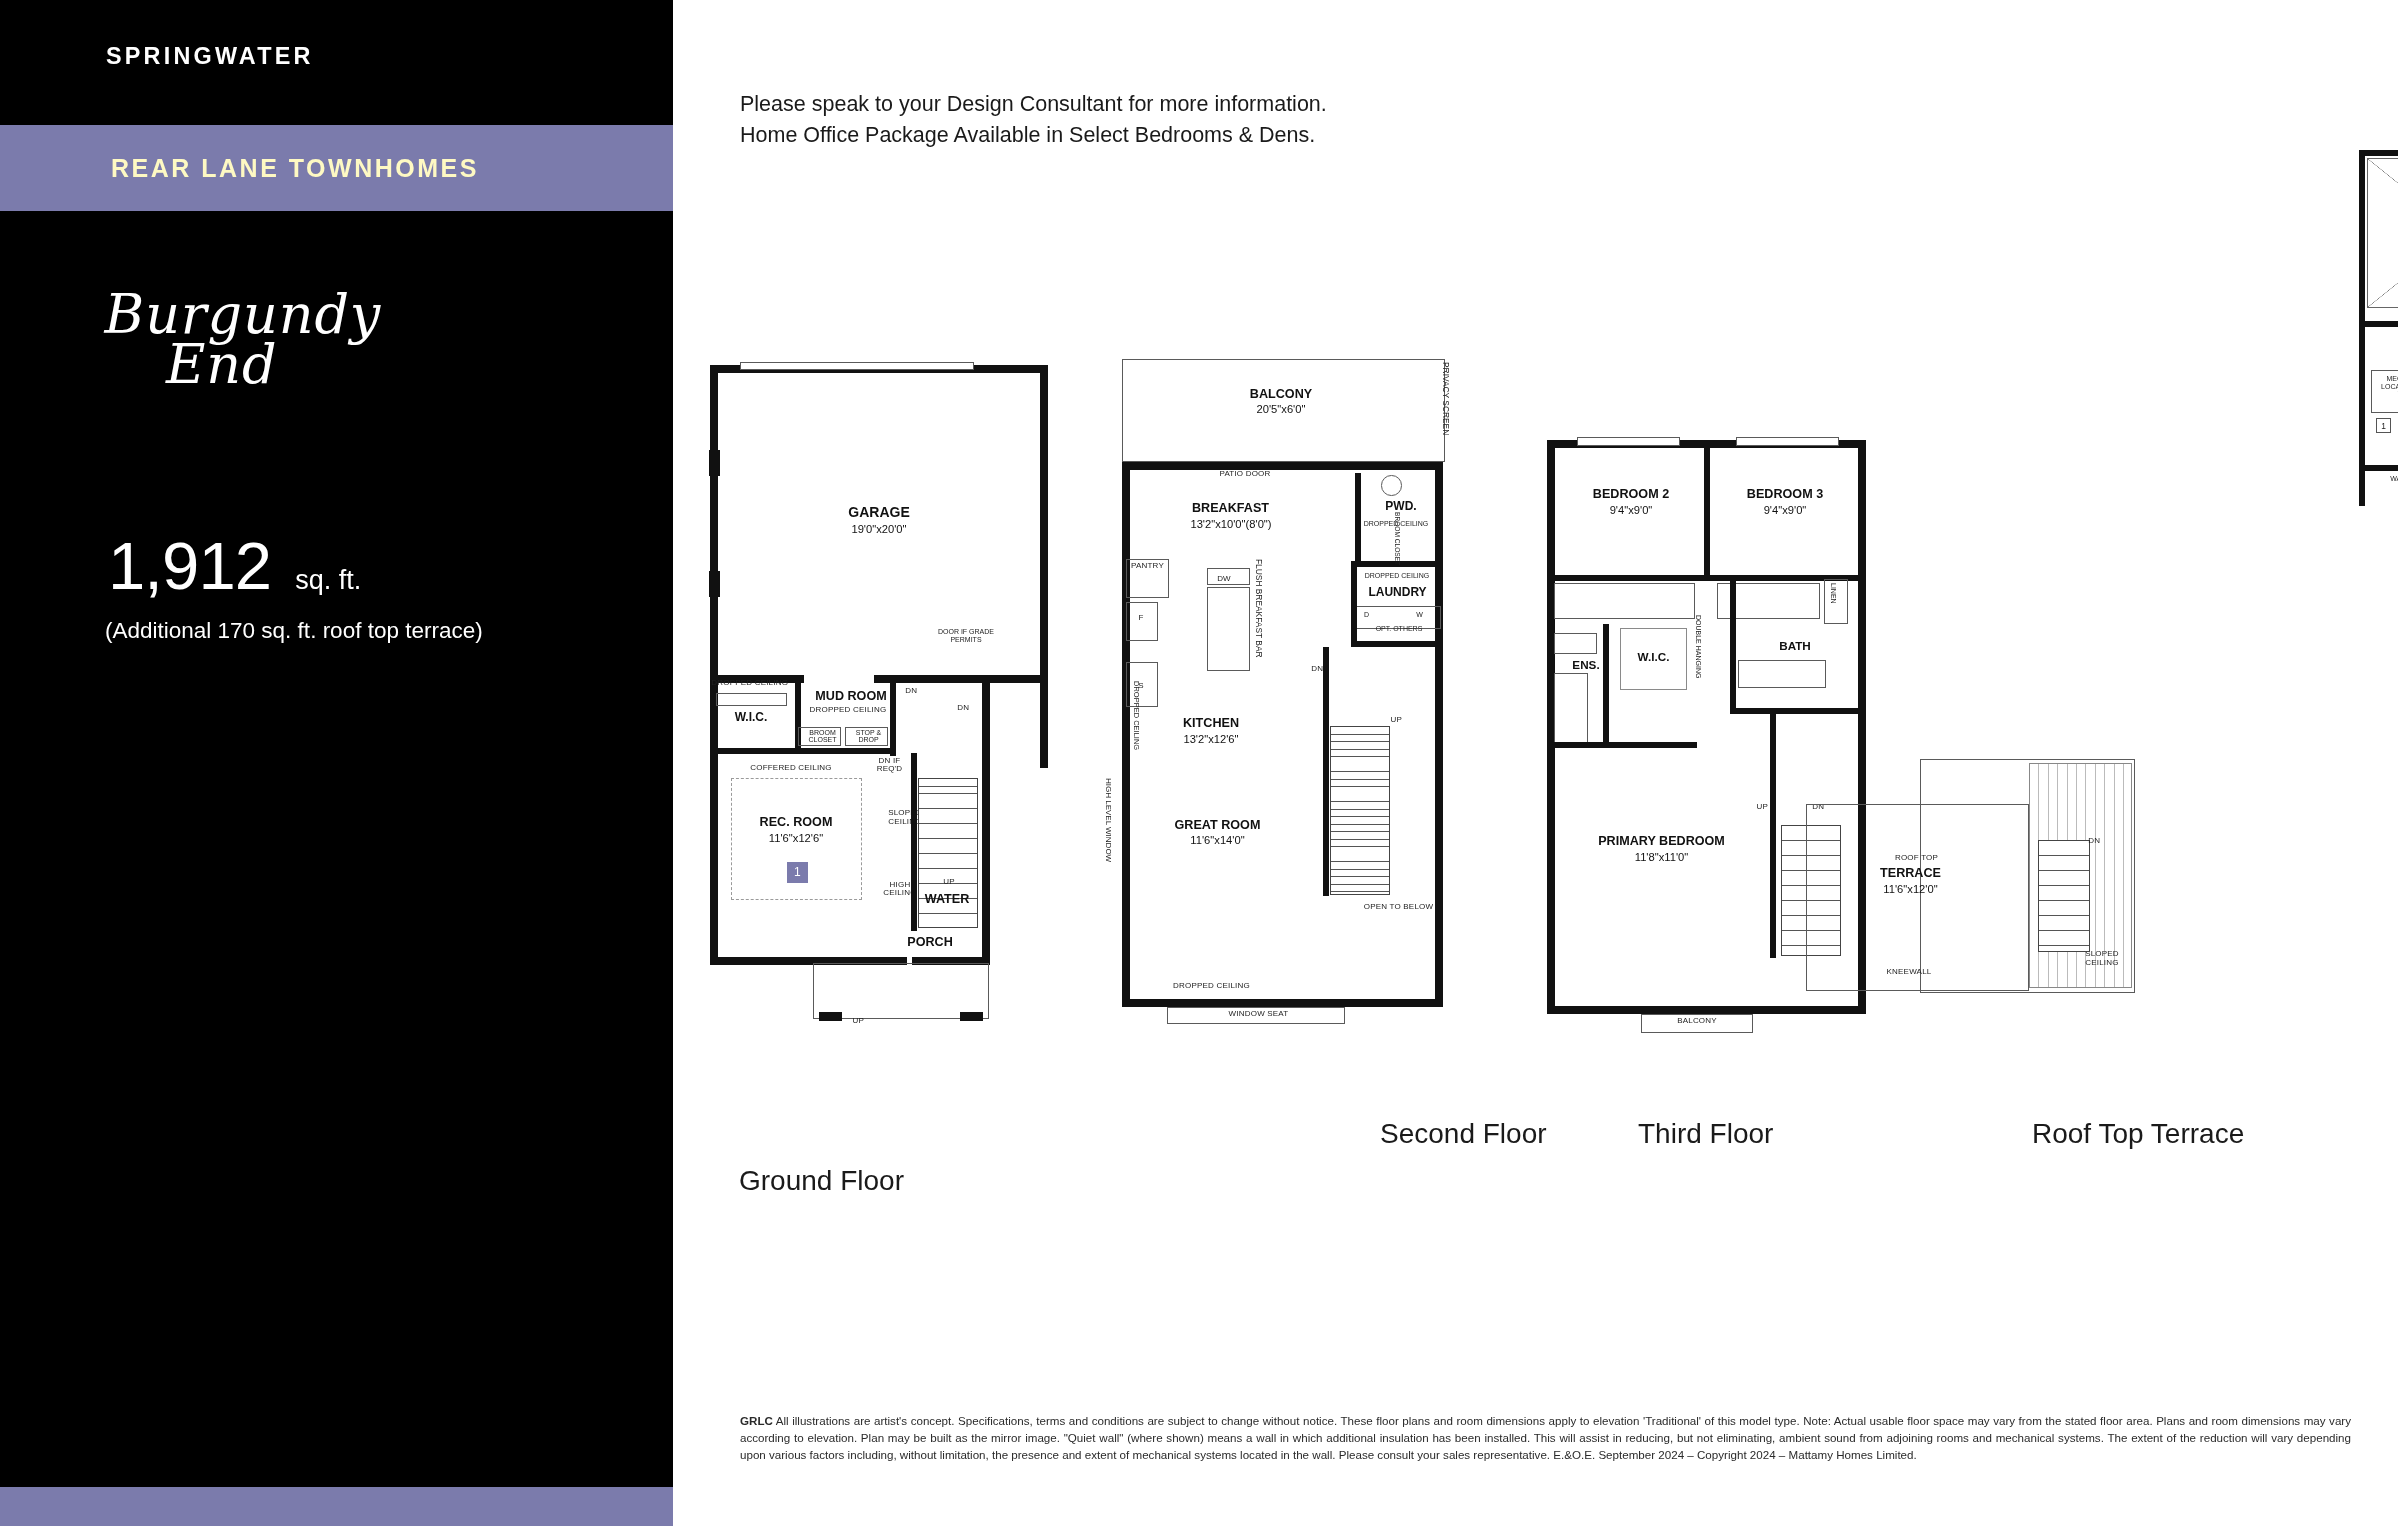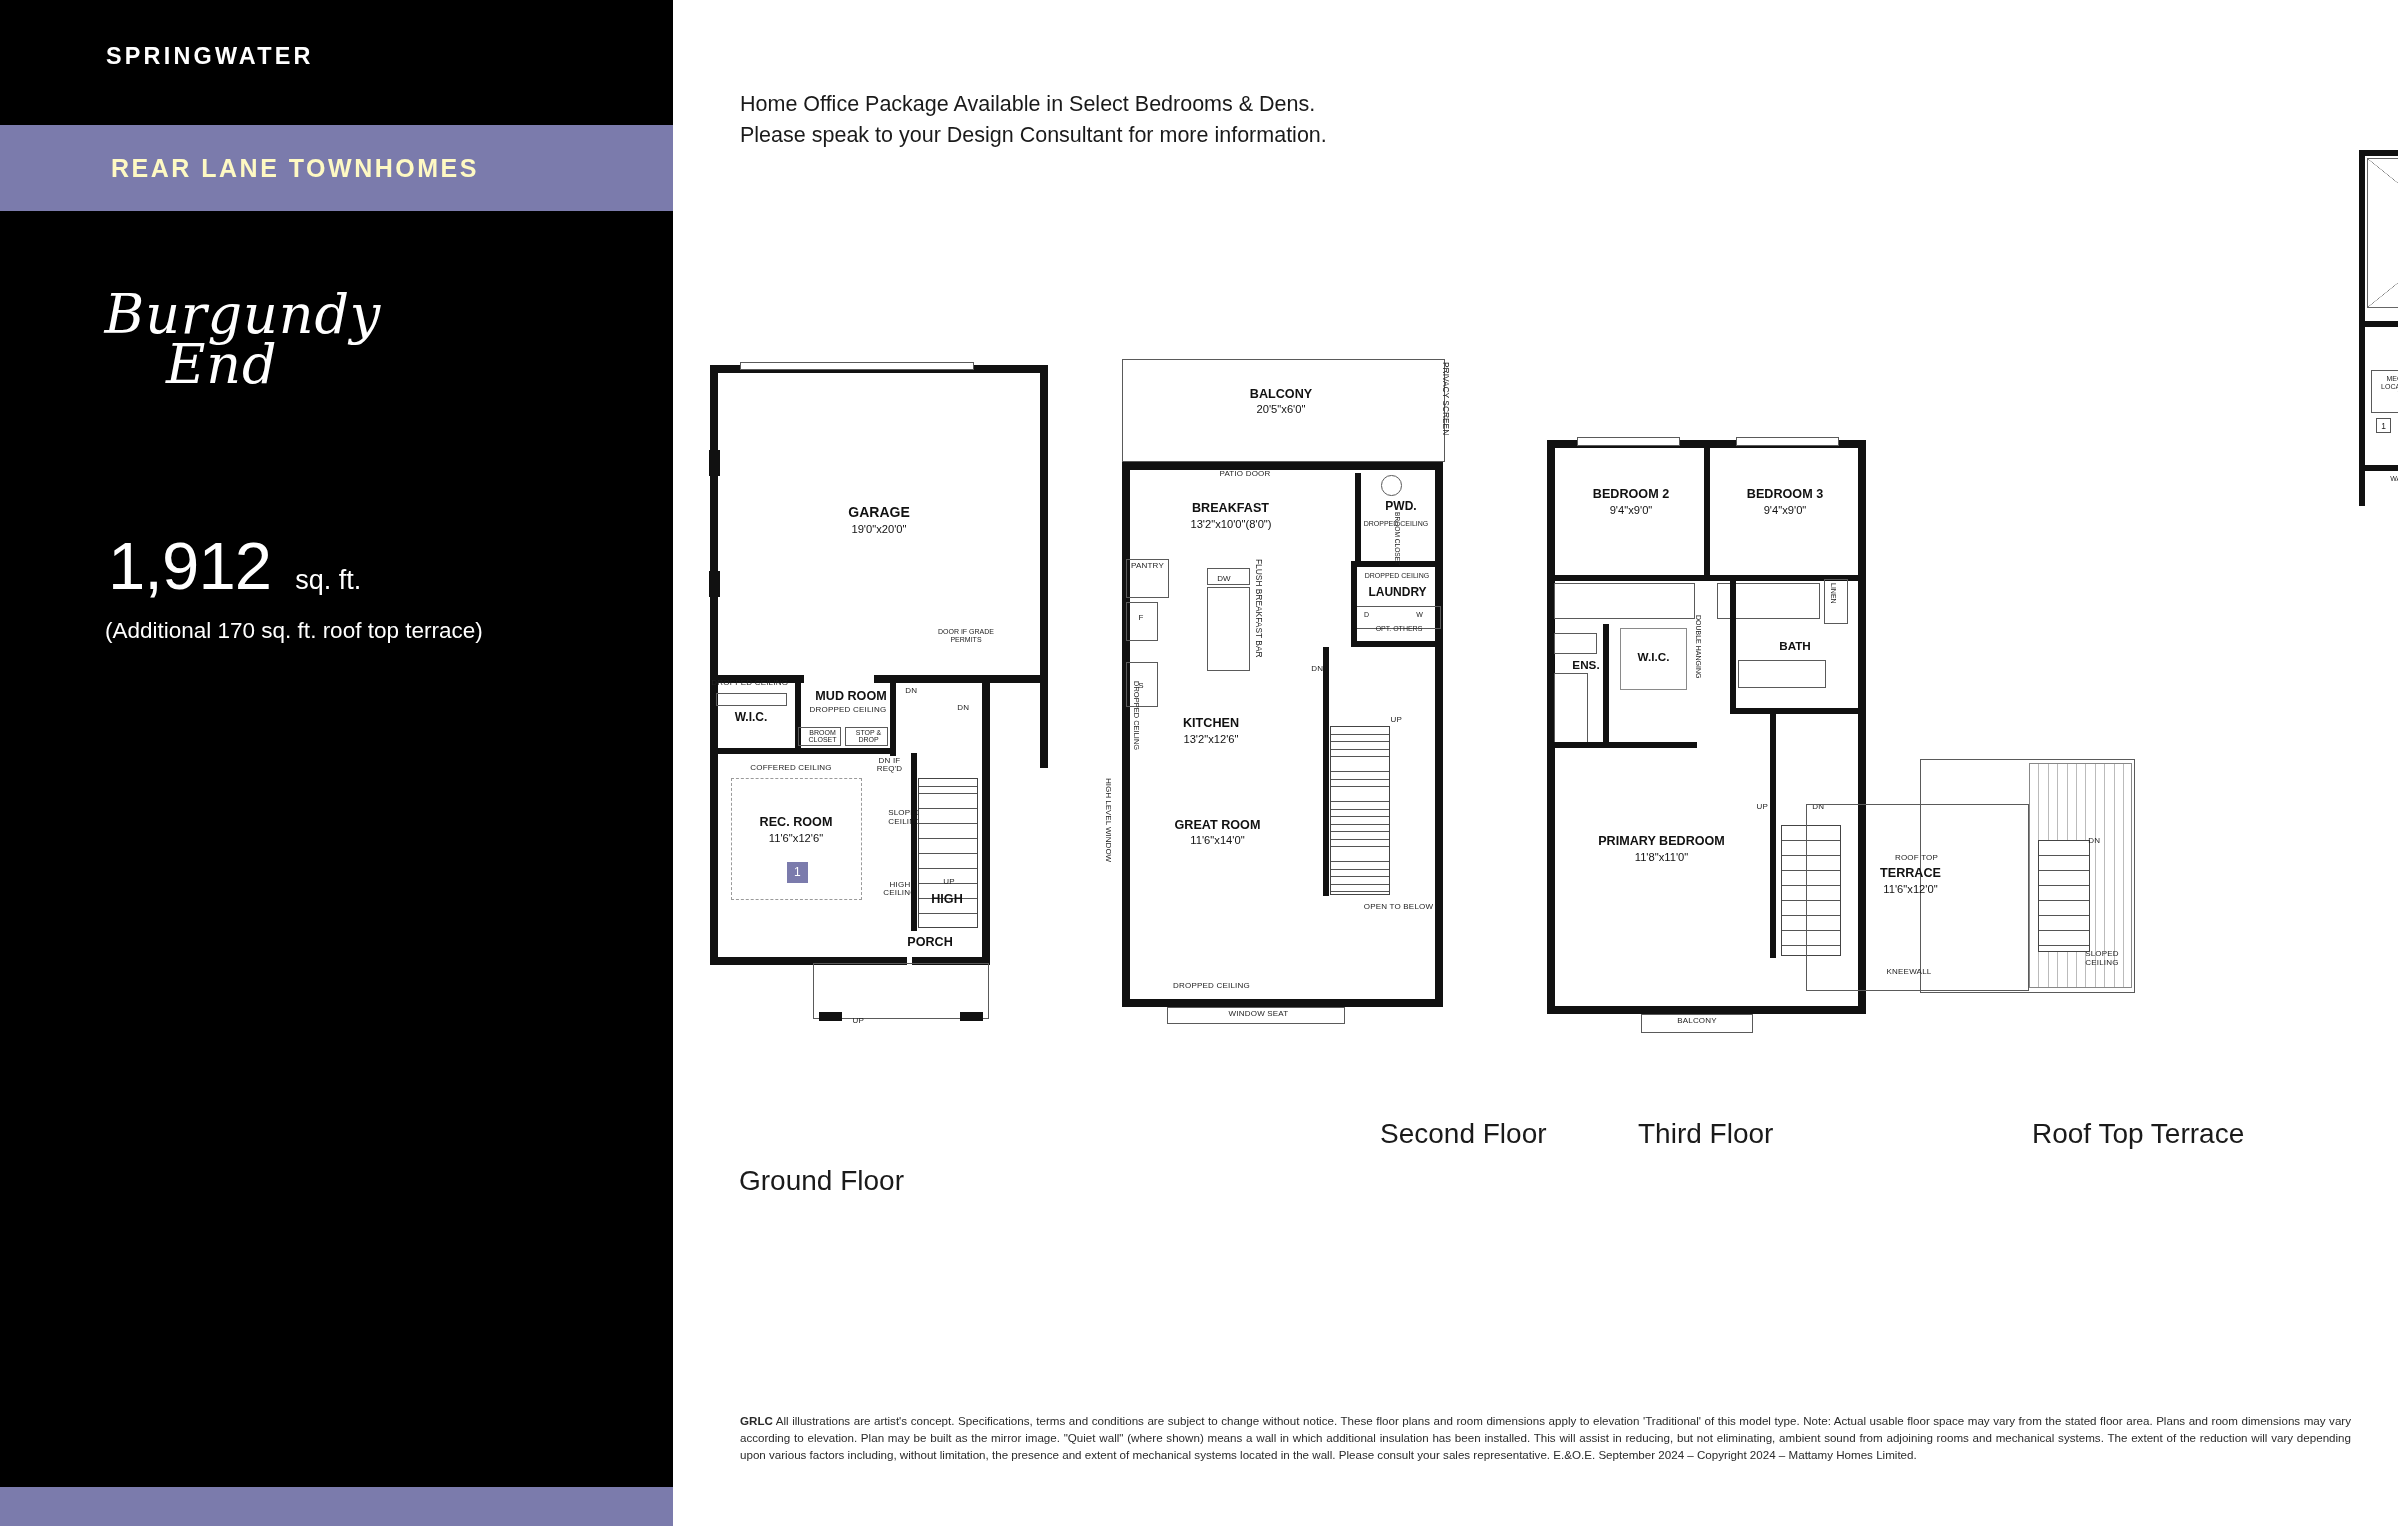--- a/index.html
+++ b/index.html
@@ -212,22 +212,22 @@
       <span class="sqft-num">1,912</span>
       <span class="sqft-unit">sq. ft.</span>
     </div>
     <div class="sqft-note">(Additional 170 sq. ft. roof top terrace)</div>
     <div class="bottom-band"></div>
   </div>
 
   <div class="main">
 
     <div class="notice">
+      <div>Please speak to your Design Consultant for more information.</div>
       <div>Home Office Package Available in Select Bedrooms &amp; Dens.</div>
-      <div>Please speak to your Design Consultant for more information.</div>
     </div>
 
     <div class="plans">
 
       <div class="fp" style="left:28px; top:356px; width:394px; height:806px;">
 
         <div class="wall" style="left:9.4px; top:9.4px; width:7.5px; height:403px;"></div>
         <div class="wall" style="left:9.4px; top:9.4px; width:337px; height:7.5px;"></div>
         <div class="wall" style="left:339px; top:9.4px; width:7.5px; height:403px;"></div>
 
@@ -271,21 +271,21 @@
         <div class="badge" style="left:86px; top:506px;">1</div>
 
         <div class="lbl tiny" style="left:165px; top:401px; width:47px; white-space:normal; line-height:1.05;">DN IF REQ'D</div>
         <div class="lbl tiny" style="left:174px; top:453px; width:60px; white-space:normal; line-height:1.1;">SLOPED CEILING</div>
         <div class="lbl tiny" style="left:171px; top:525px; width:56px; white-space:normal; line-height:1.05;">HIGH CEILING</div>
 
         <div class="stairs" style="left:217px; top:422px; width:60px; height:150px;"></div>
         <div class="lbl tiny" style="left:234px; top:521px; width:28px;">UP</div>
         <div class="wall" style="left:210px; top:397px; width:5.6px; height:178px;"></div>
 
-        <div class="lbl" style="left:204px; top:536px; width:84px; font-weight:bold; font-size:12.6px;">HIGH</div>
+        <div class="lbl" style="left:204px; top:536px; width:84px; font-weight:bold; font-size:12.6px;">WATER</div>
 
         <div class="thin" style="left:112px; top:607px; width:176px; height:56px;"></div>
         <div class="lbl" style="left:187px; top:579px; width:84px; font-weight:bold; font-size:12.6px;">PORCH</div>
         <div class="wall" style="left:118px; top:656px; width:22.5px; height:9.4px;"></div>
         <div class="wall" style="left:259px; top:656px; width:22.5px; height:9.4px;"></div>
         <div class="lbl tiny" style="left:146px; top:660px; width:22.5px;">UP</div>
       </div>
       <div class="plan-caption" style="left:66px; top:1165px;">Ground Floor</div>
 
       <div class="fp" style="left:440px; top:351px; width:375px; height:740px;">

